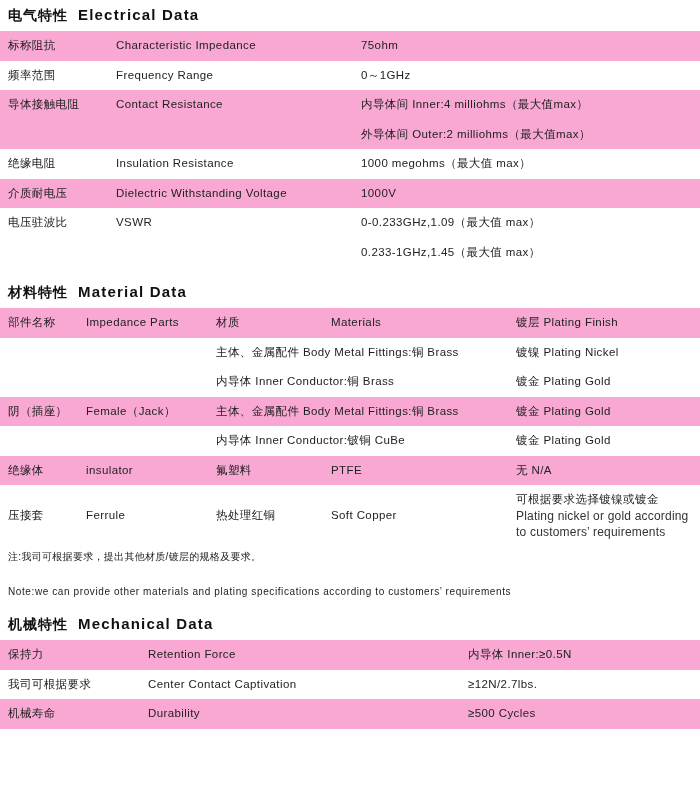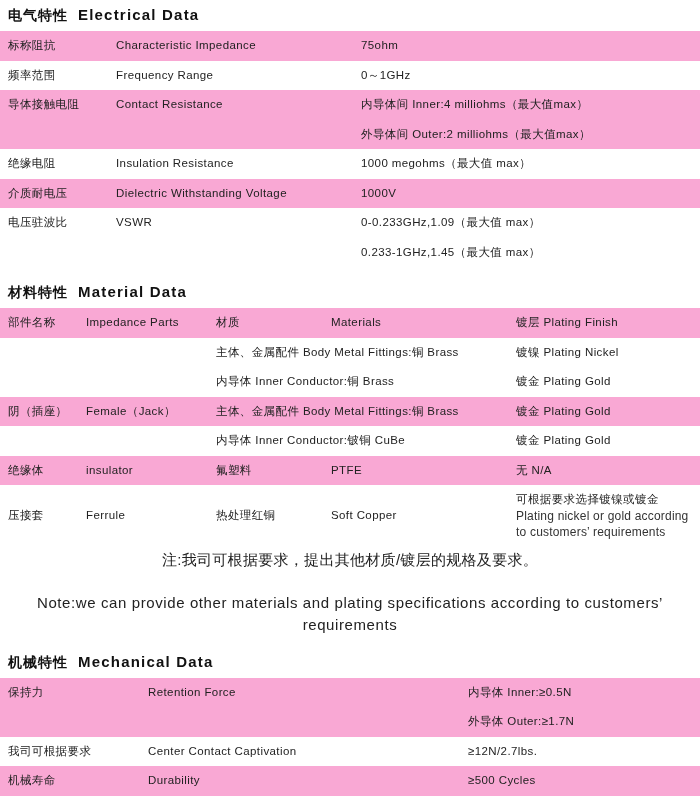--- a/index.html
+++ b/index.html
@@ -64,26 +64,25 @@
   .en {
     letter-spacing: 1px;
   }
   .small {
     font-size: 12px;
     letter-spacing: 0.2px;
     display: block;
     color: #333333;
   }
   .note {
-    font-size: 15px;
+    font-size: 10px;
     color: #222222;
     padding: 2px 8px 0 8px;
     line-height: 1.5;
     letter-spacing: 0.3px;
-    text-align: center;
   }
   .note .line2 {
     letter-spacing: 0.6px;
     margin-top: 20px;
   }
   .spacer-md { height: 10px; }
 
   
   .elec col.c1 { width: 108px; }
   .elec col.c2 { width: 245px; }
@@ -244,25 +243,20 @@
         <col class="c1">
         <col class="c2">
         <col class="c3">
       </colgroup>
     <tbody>
       <tr class="shaded">
         <td class="cnlabel">保持力</td>
         <td class="en">Retention Force</td>
         <td>内导体 Inner:≥0.5N</td>
       </tr>
-      <tr class="shaded">
-        <td class="cnlabel"></td>
-        <td class="en"></td>
-        <td>外导体 Outer:≥1.7N</td>
-      </tr>
       <tr class="plain">
         <td class="cnlabel">我司可根据要求</td>
         <td class="en">Center Contact Captivation</td>
         <td>≥12N/2.7lbs.</td>
       </tr>
       <tr class="shaded">
         <td class="cnlabel">机械寿命</td>
         <td class="en">Durability</td>
         <td>≥500 Cycles</td>
       </tr>

